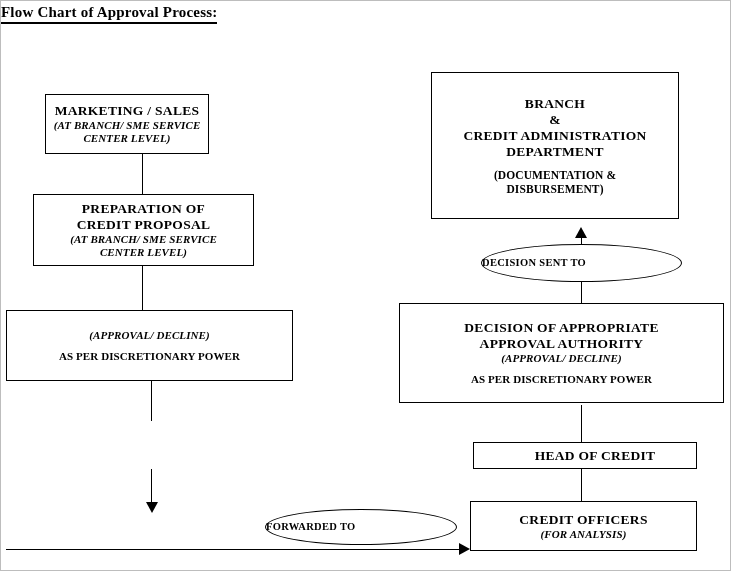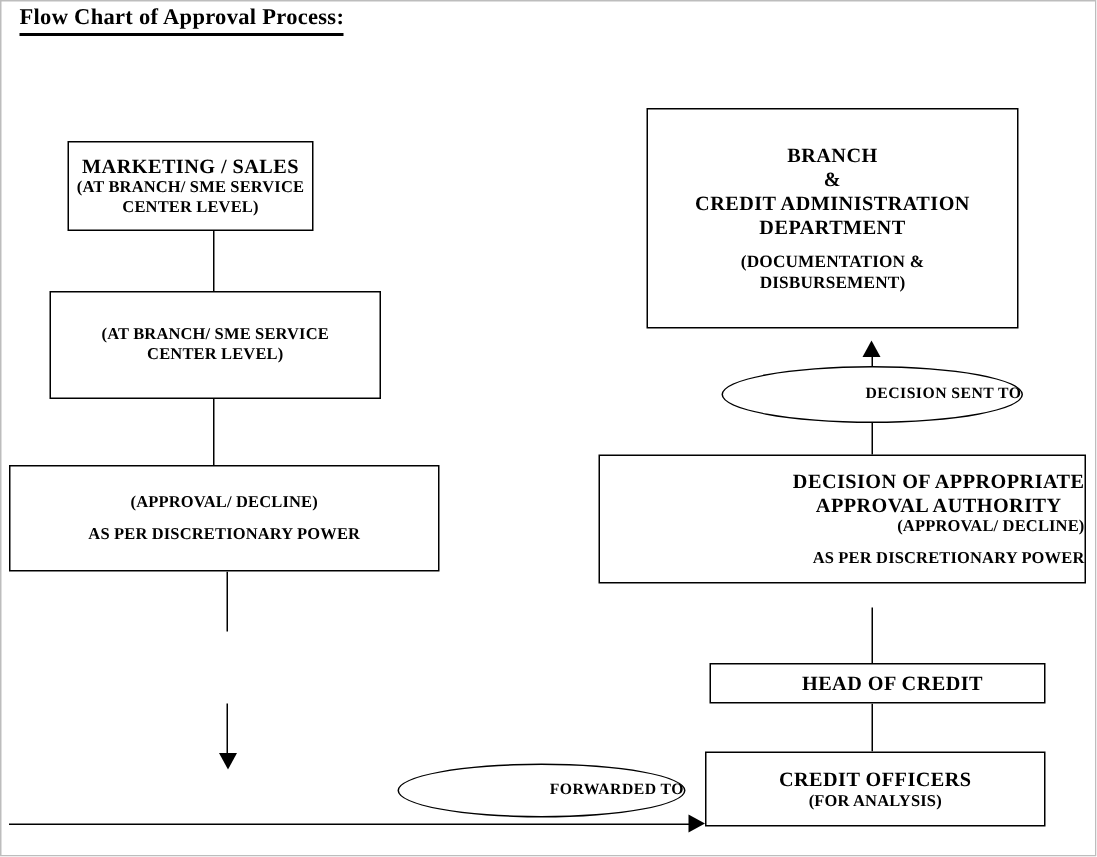--- a/index.html
+++ b/index.html
@@ -15,21 +15,21 @@
     border: 1px solid #bdbdbd;
     box-sizing: border-box;
     overflow: hidden;
     font-family: "Liberation Serif", "DejaVu Serif", serif;
     color: #000000;
   }
 
   
   .chart-title {
     position: absolute;
-    left: 12px;
+    left: 0;
     top: 2px;
     font-size: 15px;
     font-weight: bold;
     letter-spacing: 0.2px;
     border-bottom: 2px solid #000;
     padding-bottom: 1px;
     line-height: 18px;
     white-space: nowrap;
   }
 
@@ -52,40 +52,41 @@
     line-height: 16px;
     letter-spacing: 0.3px;
     white-space: pre-line;
   }
   .node .l2 {
     font-weight: bold;
     font-size: 11px;
     line-height: 13px;
     letter-spacing: 0.1px;
     white-space: pre-line;
+    font-style: italic;
   }
   .node .l3 {
     font-weight: bold;
     font-size: 11px;
     line-height: 13px;
     letter-spacing: 0.1px;
     margin-top: 8px;
     white-space: pre-line;
   }
 
   
   .ellipse {
     position: absolute;
     box-sizing: border-box;
     border: 1px solid #000000;
     border-radius: 50%;
     background: #ffffff;
     display: flex;
     align-items: center;
-    justify-content: flex-end;
+    justify-content: flex-start;
     text-align: center;
     z-index: 4;
   }
   .ellipse .etext {
     font-weight: bold;
     font-size: 10.5px;
     line-height: 12.5px;
     letter-spacing: 0.3px;
     white-space: pre-line;
   }
@@ -140,20 +141,22 @@
 
   <div class="node" style="left:44px; top:93px; width:164px; height:60px;">
     <div class="l1">MARKETING / SALES</div>
     <div class="l2">(AT BRANCH/ SME SERVICE
 CENTER LEVEL)</div>
   </div>
 
   <div class="vline" style="left:141px; top:153px; height:40px;"></div>
 
   <div class="node" style="left:32px; top:193px; width:221px; height:72px;">
+    <div class="l1">PREPARATION OF
+CREDIT PROPOSAL</div>
     <div class="l2">(AT BRANCH/ SME SERVICE
 CENTER LEVEL)</div>
   </div>
 
   <div class="vline" style="left:141px; top:265px; height:44px;"></div>
 
   <div class="node" style="left:5px; top:309px; width:287px; height:71px;">
     <div class="l2">(APPROVAL/ DECLINE)</div>
     <div class="l3">AS PER DISCRETIONARY POWER</div>
   </div>
@@ -183,21 +186,21 @@
 
   <div class="arrow-up" style="left:574px; top:226px;"></div>
   <div class="vline" style="left:580px; top:236px; height:10px;"></div>
 
   <div class="ellipse" style="left:480px; top:243px; width:201px; height:38px;">
     <div class="etext">DECISION SENT TO</div>
   </div>
 
   <div class="vline" style="left:580px; top:276px; height:28px;"></div>
 
-  <div class="node" style="left:398px; top:302px; width:325px; height:86px;align-items:flex-end;">
+  <div class="node" style="left:398px; top:302px; width:325px; height:100px;">
     <div class="l1">DECISION OF APPROPRIATE
 APPROVAL AUTHORITY</div>
     <div class="l2">(APPROVAL/ DECLINE)</div>
     <div class="l3">AS PER DISCRETIONARY POWER</div>
   </div>
 
   <div class="vline" style="left:580px; top:404px; height:37px;"></div>
 
   <div class="node" style="left:472px; top:441px; width:224px; height:27px;padding-left:20px;">
     <div class="l1">HEAD OF CREDIT</div>

